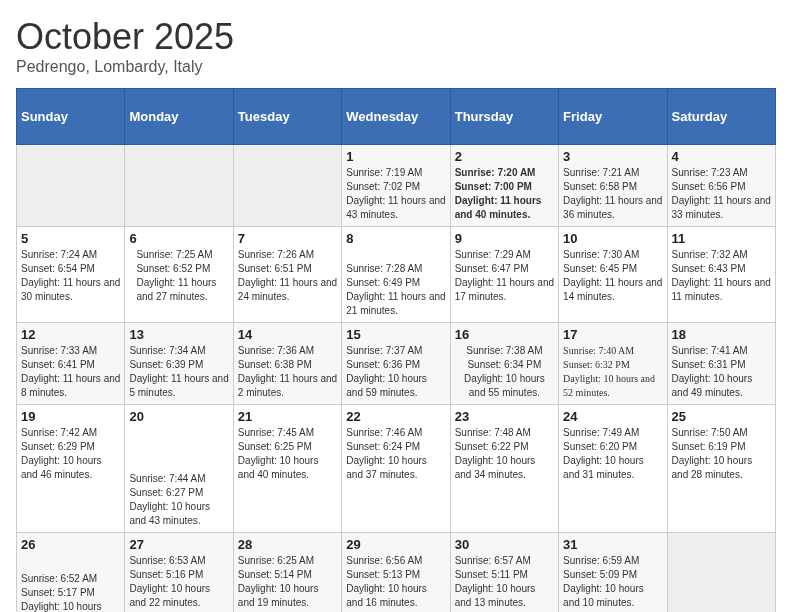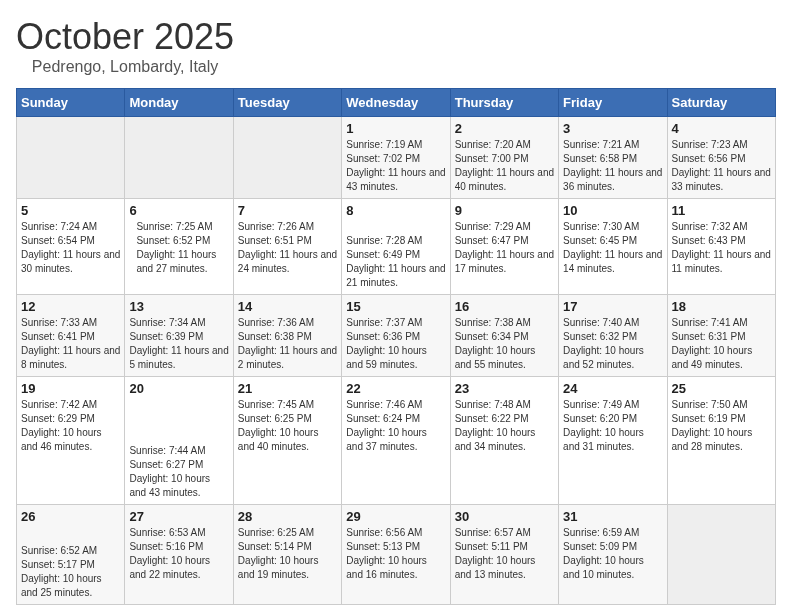--- a/index.html
+++ b/index.html
@@ -29,40 +29,40 @@
       font-size: 18px;
       font-weight: bold;
       color: #1a6cba;
     }
     .logo-icon {
       width: 28px;
       height: 28px;
       margin-left: 2px;
     }
     .title-section {
-      text-align: center;
+      text-align: left;
     }
     .month-title {
       font-size: 36px;
       font-weight: normal;
       color: #333;
     }
     .location {
       font-size: 16px;
       color: #555;
     }
     table {
       width: 100%;
       border-collapse: collapse;
       font-size: 11px;
     }
     thead tr th {
       background-color: #3c6eb4;
       color: #fff;
-      padding: 6px 4px;
+      padding: 20px 4px;
       text-align: left;
       font-size: 13px;
       font-weight: bold;
       border: 1px solid #2a5a9f;
     }
     tbody tr td {
       border: 1px solid #ccc;
       padding: 4px 4px;
       vertical-align: top;
       min-height: 70px;
@@ -115,21 +115,21 @@
         <td class="empty-cell"></td>
         <td class="empty-cell"></td>
         <td>
           <div class="day-number">1</div>
           <div class="day-detail" style="white-space: pre-line;">Sunrise: 7:19 AM
 Sunset: 7:02 PM
 Daylight: 11 hours and 43 minutes.</div>
         </td>
         <td>
           <div class="day-number">2</div>
-          <div class="day-detail" style="white-space: pre-line;">Sunrise: 7:20 AM
+          <div class="day-detail" style="white-space: pre-line; font-weight: bold;">Sunrise: 7:20 AM
 Sunset: 7:00 PM
 Daylight: 11 hours and 40 minutes.</div>
         </td>
         <td>
           <div class="day-number">3</div>
           <div class="day-detail" style="white-space: pre-line;">Sunrise: 7:21 AM
 Sunset: 6:58 PM
 Daylight: 11 hours and 36 minutes.</div>
         </td>
         <td>
@@ -203,27 +203,27 @@
 Daylight: 11 hours and 2 minutes.</div>
         </td>
         <td>
           <div class="day-number">15</div>
           <div class="day-detail" style="white-space: pre-line;">Sunrise: 7:37 AM
 Sunset: 6:36 PM
 Daylight: 10 hours and 59 minutes.</div>
         </td>
         <td>
           <div class="day-number">16</div>
-          <div class="day-detail" style="white-space: pre-line;">Sunrise: 7:38 AM
+          <div class="day-detail" style="white-space: pre-line; text-align: center;">Sunrise: 7:38 AM
 Sunset: 6:34 PM
 Daylight: 10 hours and 55 minutes.</div>
         </td>
         <td>
           <div class="day-number">17</div>
-          <div class="day-detail" style="white-space: pre-line;">Sunrise: 7:40 AM
+          <div class="day-detail" style="white-space: pre-line; font-family: Liberation Serif, serif;">Sunrise: 7:40 AM
 Sunset: 6:32 PM
 Daylight: 10 hours and 52 minutes.</div>
         </td>
         <td>
           <div class="day-number">18</div>
           <div class="day-detail" style="white-space: pre-line;">Sunrise: 7:41 AM
 Sunset: 6:31 PM
 Daylight: 10 hours and 49 minutes.</div>
         </td>
       </tr>

